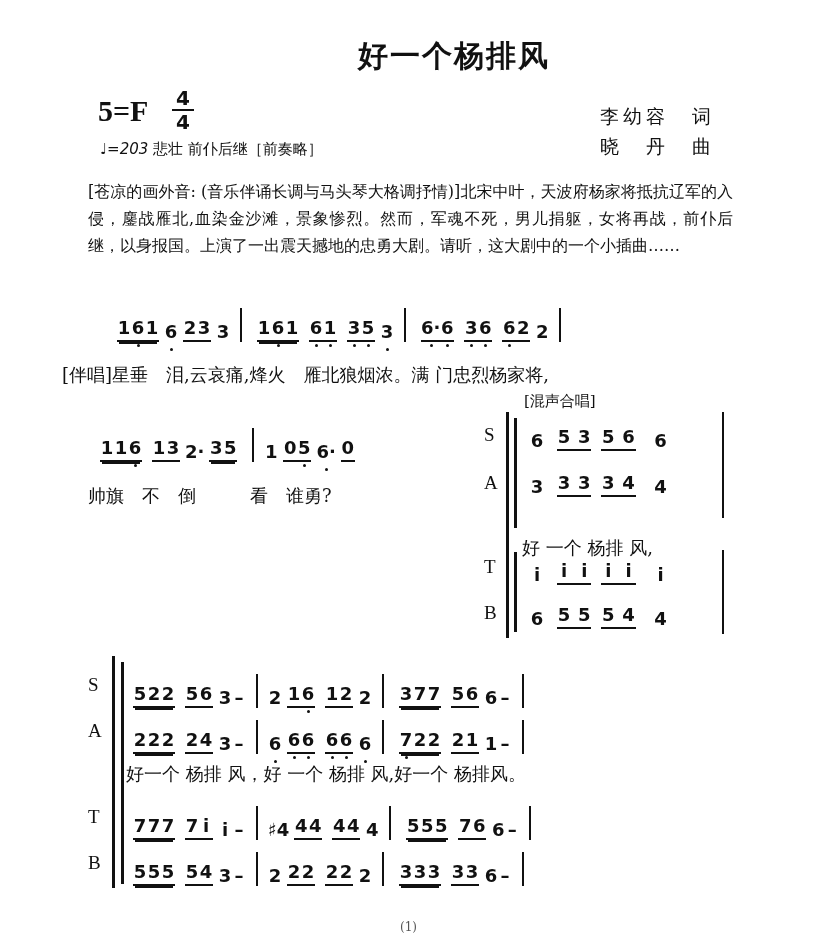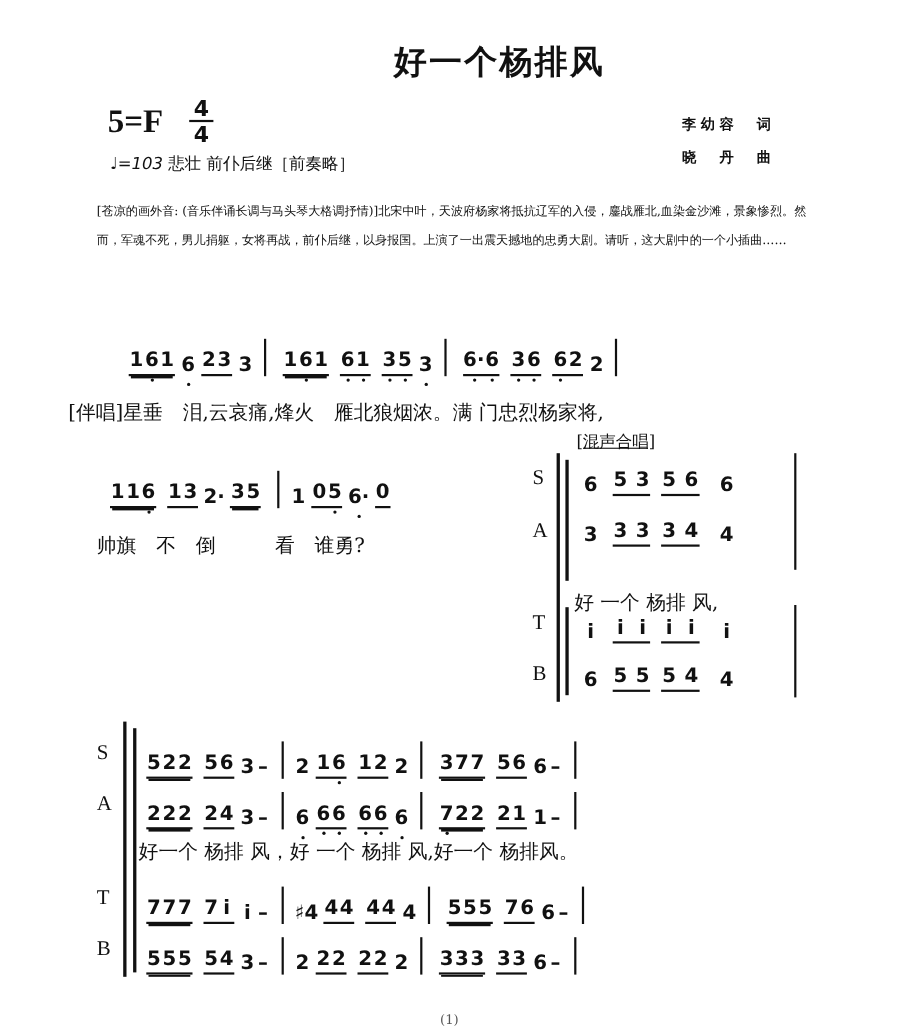--- a/index.html
+++ b/index.html
@@ -7,22 +7,22 @@
        font-family:"DejaVu Serif",serif;}
   .abs{position:absolute;}
   .title{left:0;width:828px;top:36px;text-align:center;font-family:"DejaVu Sans",sans-serif;
          font-size:30px;font-weight:bold;letter-spacing:2px;padding-left:40px;}
   .key{left:98px;top:94px;font-size:30px;font-weight:bold;font-family:"Liberation Serif",serif;}
   .ts{left:172px;top:88px;width:22px;text-align:center;font-family:"DejaVu Sans",sans-serif;
       font-weight:bold;font-size:20px;line-height:20px;}
   .ts .line{border-top:2px solid #111;margin:1px 0;}
   .tempo{left:100px;top:140px;font-size:15px;font-family:"DejaVu Sans",sans-serif;}
   .tempo i{font-style:italic;}
-  .credit{left:620px;font-size:13px;letter-spacing:4px;font-weight:bold;}
-  .narr{left:88px;top:178px;width:645px;font-size:11px;line-height:27px;text-align:justify;}
+  .credit{left:600px;font-size:19px;letter-spacing:4px;}
+  .narr{left:88px;top:178px;width:645px;font-size:16px;line-height:27px;text-align:justify;}
   .nrow{position:absolute;display:flex;align-items:flex-end;font-family:"DejaVu Sans",sans-serif;
         font-weight:bold;font-size:18px;white-space:nowrap;}
   .n{display:inline-block;position:relative;text-align:center;min-width:14px;}
   .grp{display:inline-flex;position:relative;padding-bottom:2px;border-bottom:2px solid #111;margin:0 5px;}
   .grp2{box-shadow:0 4px 0 -2px #111;}
   .dotb::after{content:"";position:absolute;left:50%;bottom:-9px;width:3px;height:3px;margin-left:-1px;background:#111;border-radius:50%;}
   .bar{display:inline-block;width:2px;height:34px;background:#111;margin:0 10px;align-self:center;}
   .lyr{position:absolute;font-size:18px;white-space:nowrap;font-family:"DejaVu Serif",serif;}
   .sv{position:absolute;font-family:"Liberation Serif",serif;font-size:19px;}
   .brace{position:absolute;border-left:3px solid #111;}
@@ -33,21 +33,21 @@
 <body>
 
 <div class="abs title">好一个杨排风</div>
 <div class="abs key">5=F</div>
 <div class="abs ts">
   <div>4</div>
   <div class="line"></div>
   <div>4</div>
 </div>
 <div class="abs tempo">
-  <i>♩=103</i>
+  <i>♩=203</i>
   <span>悲壮 前仆后继［前奏略］</span>
 </div>
 <div class="abs credit" style="top:104px">李幼容　词</div>
 <div class="abs credit" style="top:134px">晓　丹　曲</div>
 
 <div class="abs narr">[苍凉的画外音: (音乐伴诵长调与马头琴大格调抒情)]北宋中叶，天波府杨家将抵抗辽军的入侵，鏖战雁北,血染金沙滩，景象惨烈。然而，军魂不死，男儿捐躯，女将再战，前仆后继，以身报国。上演了一出震天撼地的忠勇大剧。请听，这大剧中的一个小插曲……</div>
 
 <div class="nrow" style="left:112px;top:308px;">
   <span class="grp grp2">
       <span class="n">1</span>
@@ -114,21 +114,21 @@
       <span class="n">0</span>
       <span class="n dotb">5</span>
     </span>
   <span class="n dotb">6·</span>
   <span class="grp">
       <span class="n">0</span>
     </span>
 </div>
 <div class="lyr" style="left:88px;top:484px;">帅旗　不　倒　　　看　谁勇?</div>
 
-<div class="abs" style="left:524px;top:392px;font-size:15px;text-decoration:underline;">[混声合唱]</div>
+<div class="abs" style="left:524px;top:392px;font-size:15px;">[混声合唱]</div>
 <div class="brace" style="left:506px;top:412px;height:226px;"></div>
 <div class="brace" style="left:514px;top:418px;height:110px;"></div>
 <div class="brace" style="left:514px;top:552px;height:80px;"></div>
 <div class="sv" style="left:484px;top:424px;">S</div>
 <div class="sv" style="left:484px;top:472px;">A</div>
 <div class="sv" style="left:484px;top:556px;">T</div>
 <div class="sv" style="left:484px;top:602px;">B</div>
 
 <div class="nrow" style="left:522px;top:426px;">
   <span class="n" style="width:30px">6</span>

